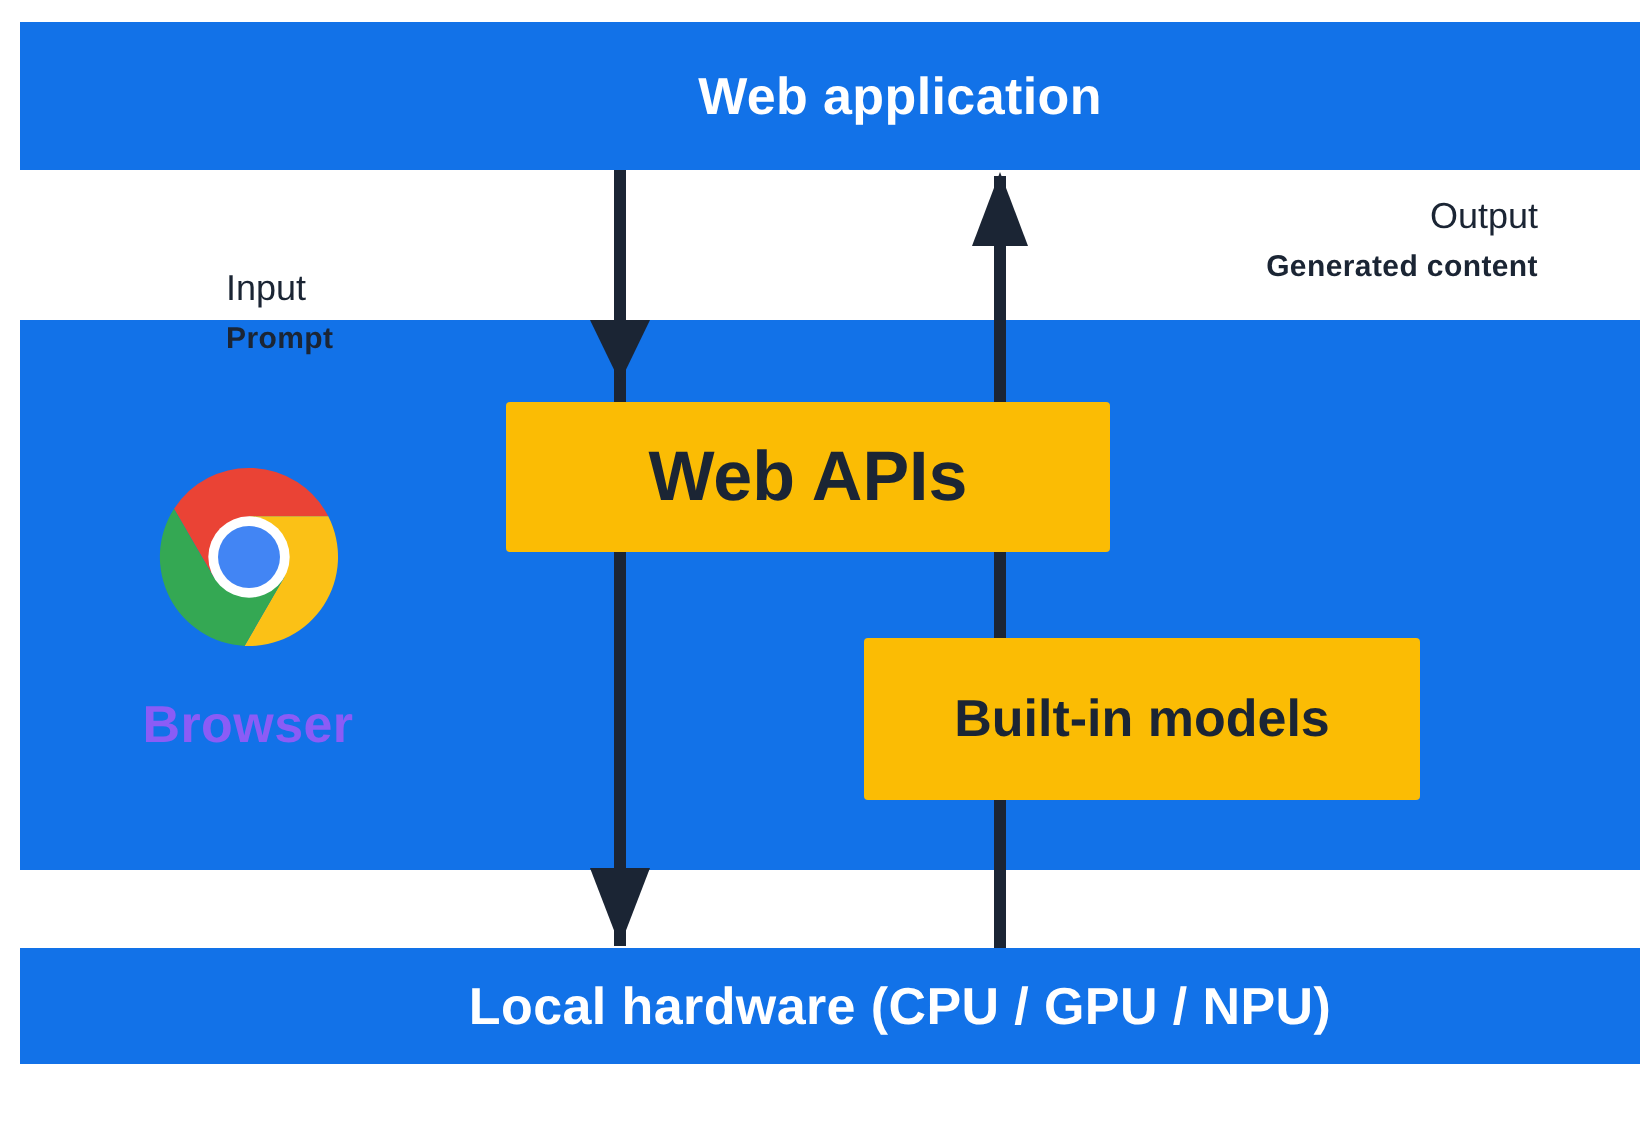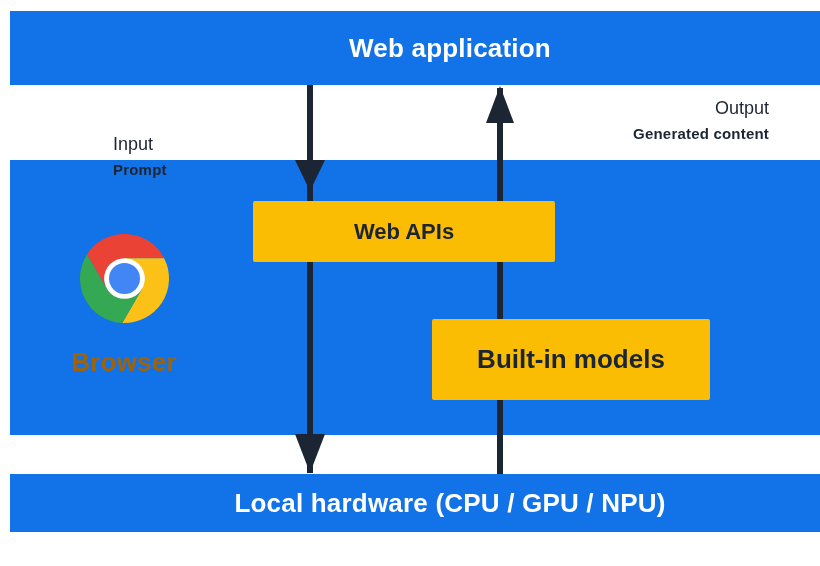--- a/index.html
+++ b/index.html
@@ -69,39 +69,39 @@
     z-index: 4;
     display: flex;
     flex-direction: column;
     align-items: center;
     justify-content: center;
     color: var(--dark);
     font-weight: 700;
     text-align: center;
     border-radius: 2px;
   }
-  .web-apis-box { left: 253px; top: 201px; width: 302px; height: 61px; font-size: 22px; }
+  .web-apis-box { left: 253px; top: 201px; width: 302px; height: 75px; font-size: 35px; }
   .builtin-box  { left: 432px; top: 319px; width: 278px; height: 81px; font-size: 26px; line-height: 33px; }
 
   
   .chrome-icon {
     position: absolute;
     left: 78px;
     top: 232px;
     width: 93px;
     height: 93px;
     z-index: 4;
   }
   .browser-label {
     position: absolute;
     left: 58px;
     top: 347px;
     width: 132px;
     text-align: center;
-    color: #a16207;
+    color: #8b5cf6;
     font-weight: 700;
     font-size: 26px;
     z-index: 4;
     letter-spacing: 0.2px;
   }
   .c-red    { fill: var(--chrome-red); }
   .c-yellow { fill: var(--chrome-yellow); }
   .c-green  { fill: var(--chrome-green); }
   .c-blue   { fill: var(--chrome-blue); }
   .c-white  { fill: #ffffff; }

